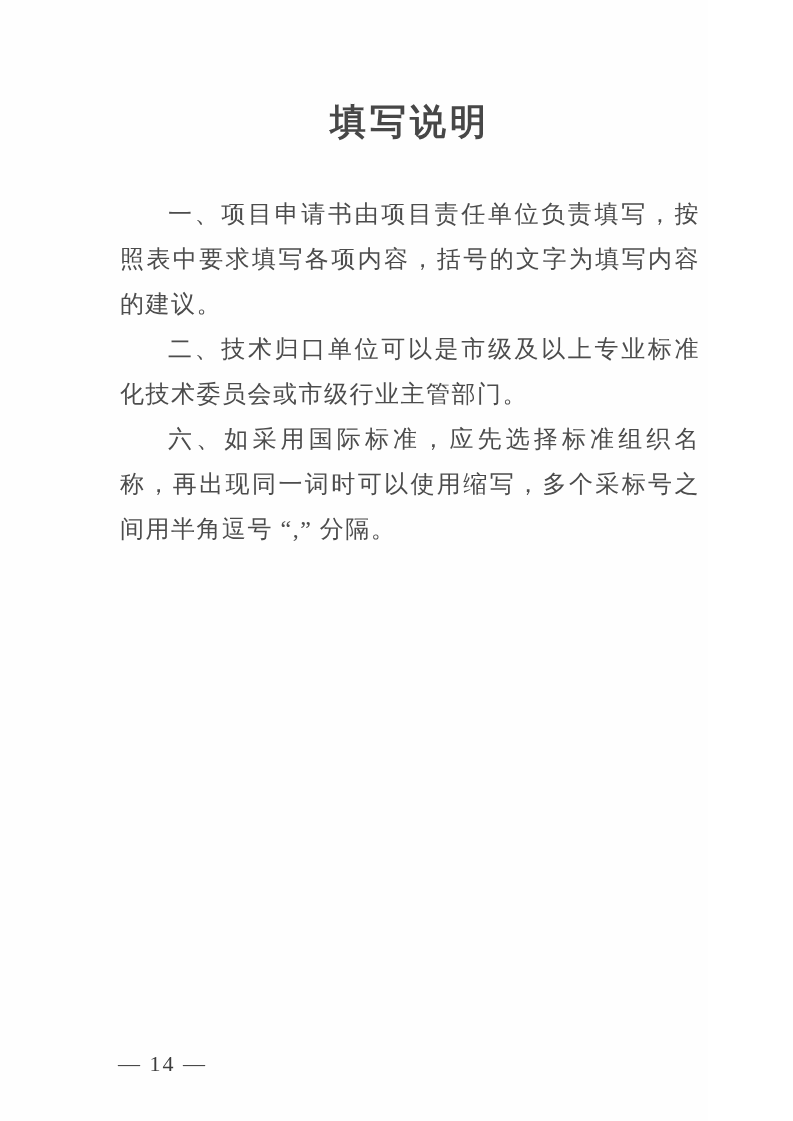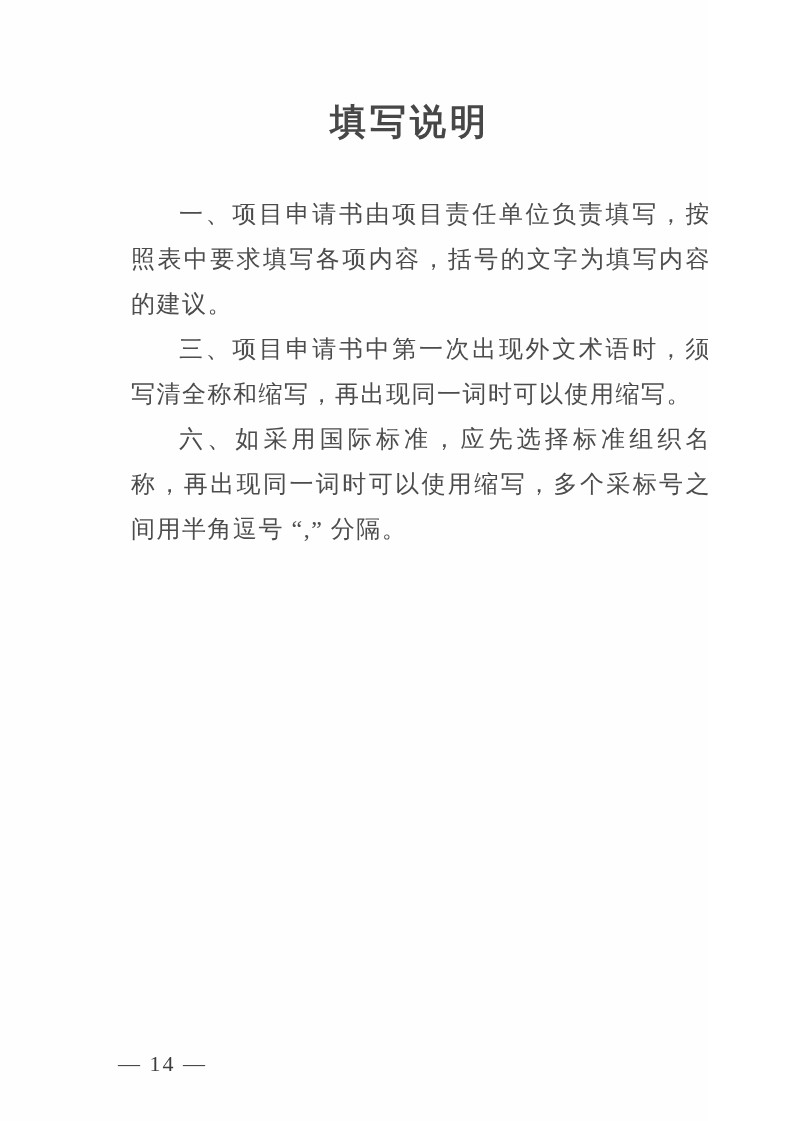--- a/index.html
+++ b/index.html
@@ -23,21 +23,21 @@
     text-align: center;
     font-size: 36px;
     font-weight: bold;
     color: #474747;
     letter-spacing: 4px;
     margin: 0;
   }
   .body-text {
     position: absolute;
     top: 192px;
-    left: 131px;
+    left: 120px;
     width: 580px;
     color: #4c4c4c;
   }
   .body-text p {
     margin: 0;
     font-size: 24px;
     line-height: 45px;
     letter-spacing: 1.5px;
     text-indent: 2em;
     text-align: justify;
@@ -54,19 +54,19 @@
 </style>
 </head>
 <body>
 
 <div class="page">
 
   <h1 class="doc-title">填写说明</h1>
 
   <div class="body-text">
     <p>一、项目申请书由项目责任单位负责填写，按照表中要求填写各项内容，括号的文字为填写内容的建议。</p>
-    <p>三、项目申请书中第一次出现外文术语时，须写清全称和缩写，再出现同一词时可以使用缩写。</p>
+    <p>二、技术归口单位可以是市级及以上专业标准化技术委员会或市级行业主管部门。</p>
     <p>六、如采用国际标准，应先选择标准组织名称，再出现同一词时可以使用缩写，多个采标号之间用半角逗号 “,” 分隔。</p>
   </div>
 
   <div class="footer">— 14 —</div>
 
 </div>
 
 </body></html>

